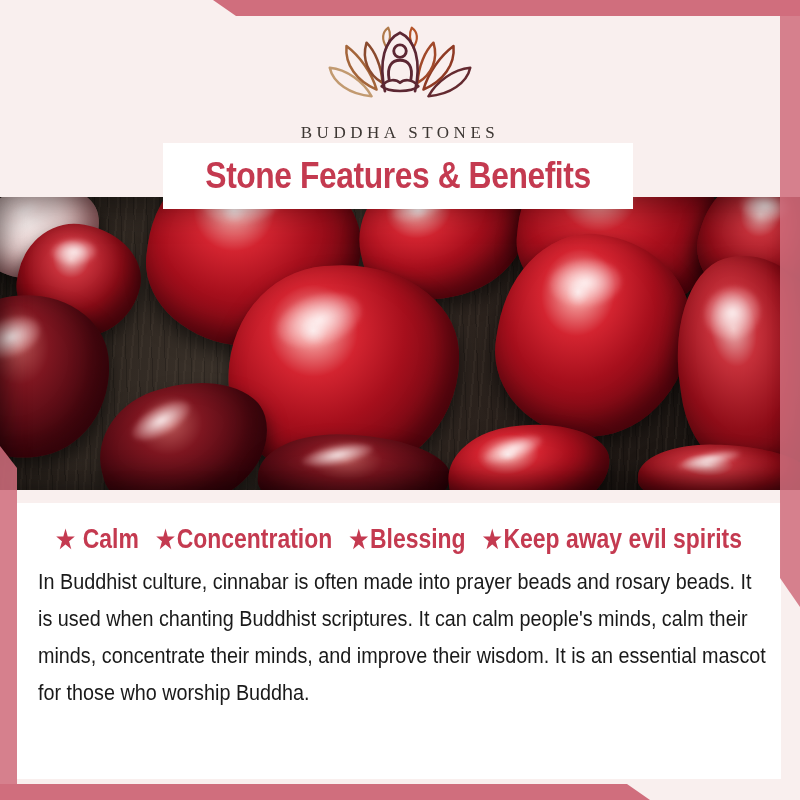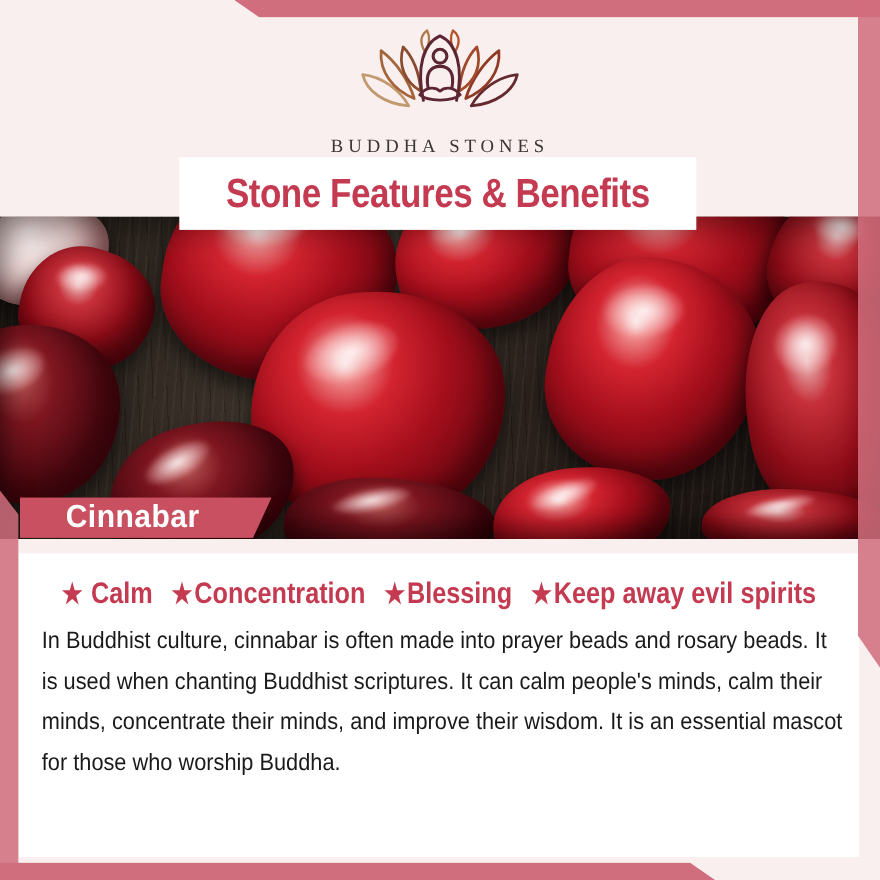--- a/index.html
+++ b/index.html
@@ -111,23 +111,20 @@
     <div class="stone s-dark" style="left:-52px;top:98px;width:162px;height:162px;transform:rotate(-6deg);"></div>
     <div class="stone s-bright" style="left:228px;top:68px;width:232px;height:212px;transform:rotate(-4deg);"></div>
     <div class="stone s-bright" style="left:498px;top:38px;width:192px;height:202px;transform:rotate(10deg);"></div>
     <div class="stone s-mid" style="left:678px;top:58px;width:152px;height:222px;transform:rotate(-8deg);"></div>
     <div class="stone s-dark" style="left:98px;top:188px;width:172px;height:122px;transform:rotate(-15deg);"></div>
     <div class="stone s-dark" style="left:258px;top:238px;width:192px;height:84px;transform:rotate(3deg);"></div>
     <div class="stone s-bright" style="left:448px;top:228px;width:162px;height:92px;transform:rotate(-5deg);"></div>
     <div class="stone s-mid" style="left:638px;top:248px;width:172px;height:64px;transform:rotate(2deg);"></div>
   </figure>
 
-  <div class="photo-label">
-    <span>Cinnabar</span>
-  </div>
 
   <section class="content-panel">
     <div class="features-row">
       <span class="feature">
         <span class="star">★</span>
         <span>Calm</span>
       </span>
       <span class="feature">
         <span class="star">★</span>
         <span>Concentration</span>

